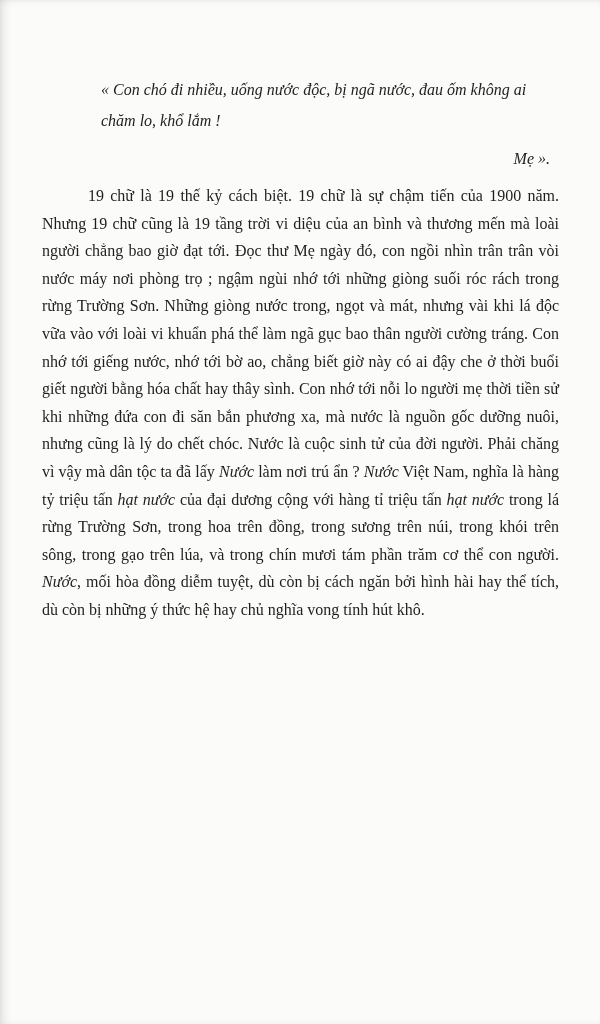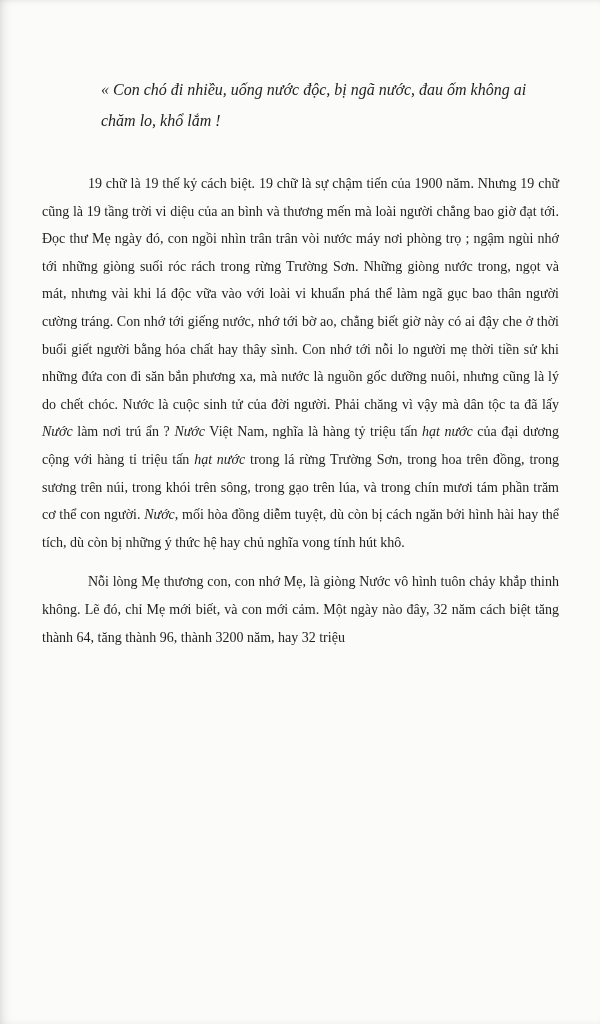--- a/index.html
+++ b/index.html
@@ -31,24 +31,24 @@
     margin: 0;
     width: 432px;
   }
   .quote-attribution {
     margin: 7px 0 0 0;
     text-align: right;
     padding-right: 10px;
   }
   .body-text {
     position: absolute;
-    top: 170px;
+    top: 182px;
     left: 42px;
     width: 517px;
-    font-size: 14px;
+    font-size: 16px;
     line-height: 27.6px;
     text-align: justify;
     text-justify: inter-word;
   }
   .body-text p {
     margin: 0;
     text-indent: 46px;
   }
   .body-text p + p {
     margin-top: 12px;
@@ -66,22 +66,22 @@
     letter-spacing: 0.5px;
   }
 </style>
 </head>
 <body>
 
 <div class="page">
 
   <div class="quote">
     <p class="quote-text">« Con chó đi nhiều, uống nước độc, bị ngã nước, đau ốm không ai chăm lo, khổ lắm !</p>
+    <p class="quote-attribution">Mẹ ».</p>
   </div>
 
   <div class="body-text">
       <p><span>19 chữ là 19 thế kỷ cách biệt. 19 chữ là sự chậm tiến của 1900 năm. Nhưng 19 chữ cũng là 19 tầng trời vi diệu của an bình và thương mến mà loài người chẳng bao giờ đạt tới. Đọc thư Mẹ ngày đó, con ngồi nhìn trân trân vòi nước máy nơi phòng trọ ; ngậm ngùi nhớ tới những giòng suối róc rách trong rừng Trường Sơn. Những giòng nước trong, ngọt và mát, nhưng vài khi lá độc vữa vào với loài vi khuẩn phá thể làm ngã gục bao thân người cường tráng. Con nhớ tới giếng nước, nhớ tới bờ ao, chẳng biết giờ này có ai đậy che ở thời buổi giết người bằng hóa chất hay thây sình. Con nhớ tới nỗi lo người mẹ thời tiền sử khi những đứa con đi săn bắn phương xa, mà nước là nguồn gốc dưỡng nuôi, nhưng cũng là lý do chết chóc. Nước là cuộc sinh tử của đời người. Phải chăng vì vậy mà dân tộc ta đã lấy </span><em>Nước</em><span> làm nơi trú ẩn ? </span><em>Nước</em><span> Việt Nam, nghĩa là hàng tỷ triệu tấn </span><em>hạt nước</em><span> của đại dương cộng với hàng tỉ triệu tấn </span><em>hạt nước</em><span> trong lá rừng Trường Sơn, trong hoa trên đồng, trong sương trên núi, trong khói trên sông, trong gạo trên lúa, và trong chín mươi tám phần trăm cơ thể con người. </span><em>Nước</em><span>, mối hòa đồng diễm tuyệt, dù còn bị cách ngăn bởi hình hài hay thể tích, dù còn bị những ý thức hệ hay chủ nghĩa vong tính hút khô.</span></p>
-      <p><span>Nỗi lòng Mẹ thương con, con nhớ Mẹ, là giòng Nước vô hình tuôn chảy khắp thinh không. Lẽ đó, chỉ Mẹ mới biết, và con mới cảm. Một ngày nào đây, 32 năm cách biệt tăng thành 64, tăng thành 96, thành 3200 năm, hay 32 triệu</span></p>
     </div>
 
   <div class="page-number">15</div>
 
 </div>
 
 </body></html>

